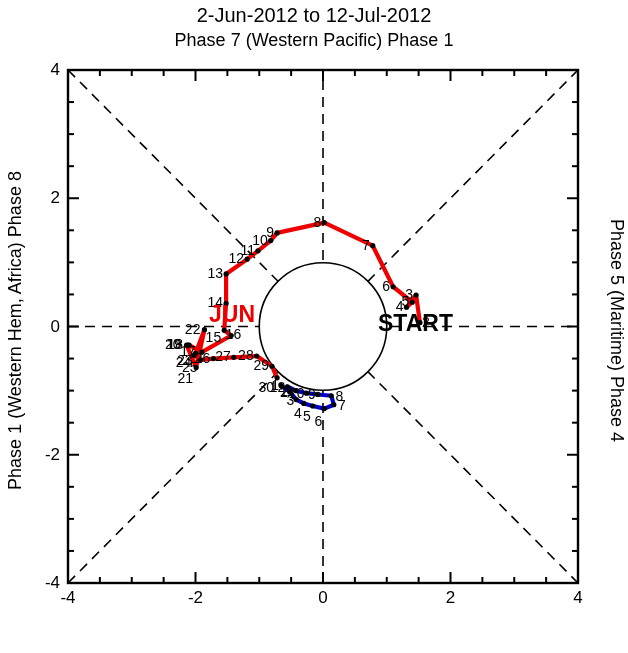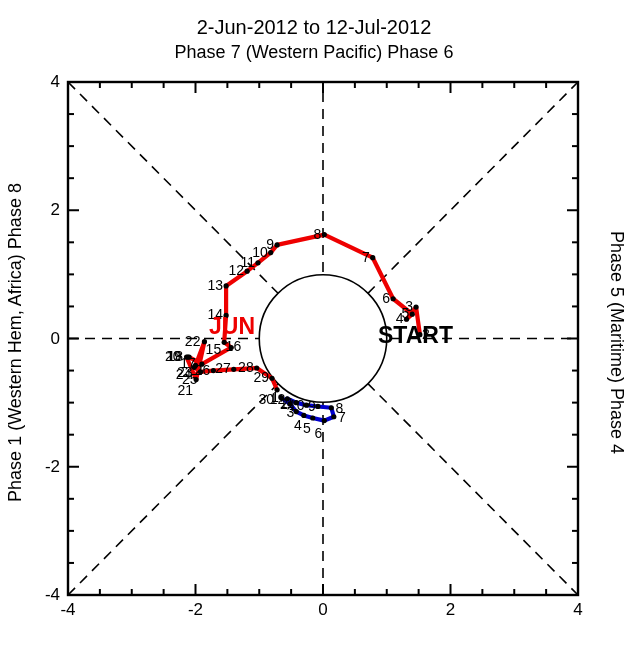--- a/index.html
+++ b/index.html
@@ -11,21 +11,21 @@
   body {
     width: 628px;
     height: 653px;
     position: relative;
     font-family: "Liberation Sans", sans-serif;
     color: #000000;
     overflow: hidden;
   }
   #figure {
     position: absolute;
-    left: 0; top: 12px;
+    left: 0; top: 0;
     width: 628px;
     height: 468px;
   }
   .title-block {
     position: absolute;
     left: 0;
     top: 2px;
     width: 628px;
     text-align: center;
     pointer-events: none;
@@ -80,21 +80,21 @@
     font-family: "Liberation Sans", sans-serif;
   }
 </style>
 </head>
 <body>
 
 <div id="figure">
 
   <div class="title-block">
     <div class="title-line1">2-Jun-2012 to 12-Jul-2012</div>
-    <div class="title-line2">Phase 7 (Western Pacific) Phase 6</div>
+    <div class="title-line2">Phase 7 (Western Pacific) Phase 1</div>
   </div>
 
   <div class="axis-label" id="ylabel-left">Phase 1 (Western Hem, Africa) Phase 8</div>
   <div class="axis-label" id="ylabel-right">Phase 5 (Maritime) Phase 4</div>
 
   <svg id="plot" width="628" height="653" viewBox="0 0 628 653" style="position:absolute;left:0;top:0;">
 
     <g id="guides">
         <line x1="68" y1="326.5" x2="578" y2="326.5" stroke="#000000" stroke-width="1.6" stroke-dasharray="10,7"></line>
         <line x1="323" y1="583" x2="323" y2="70" stroke="#000000" stroke-width="1.6" stroke-dasharray="10,7"></line>

